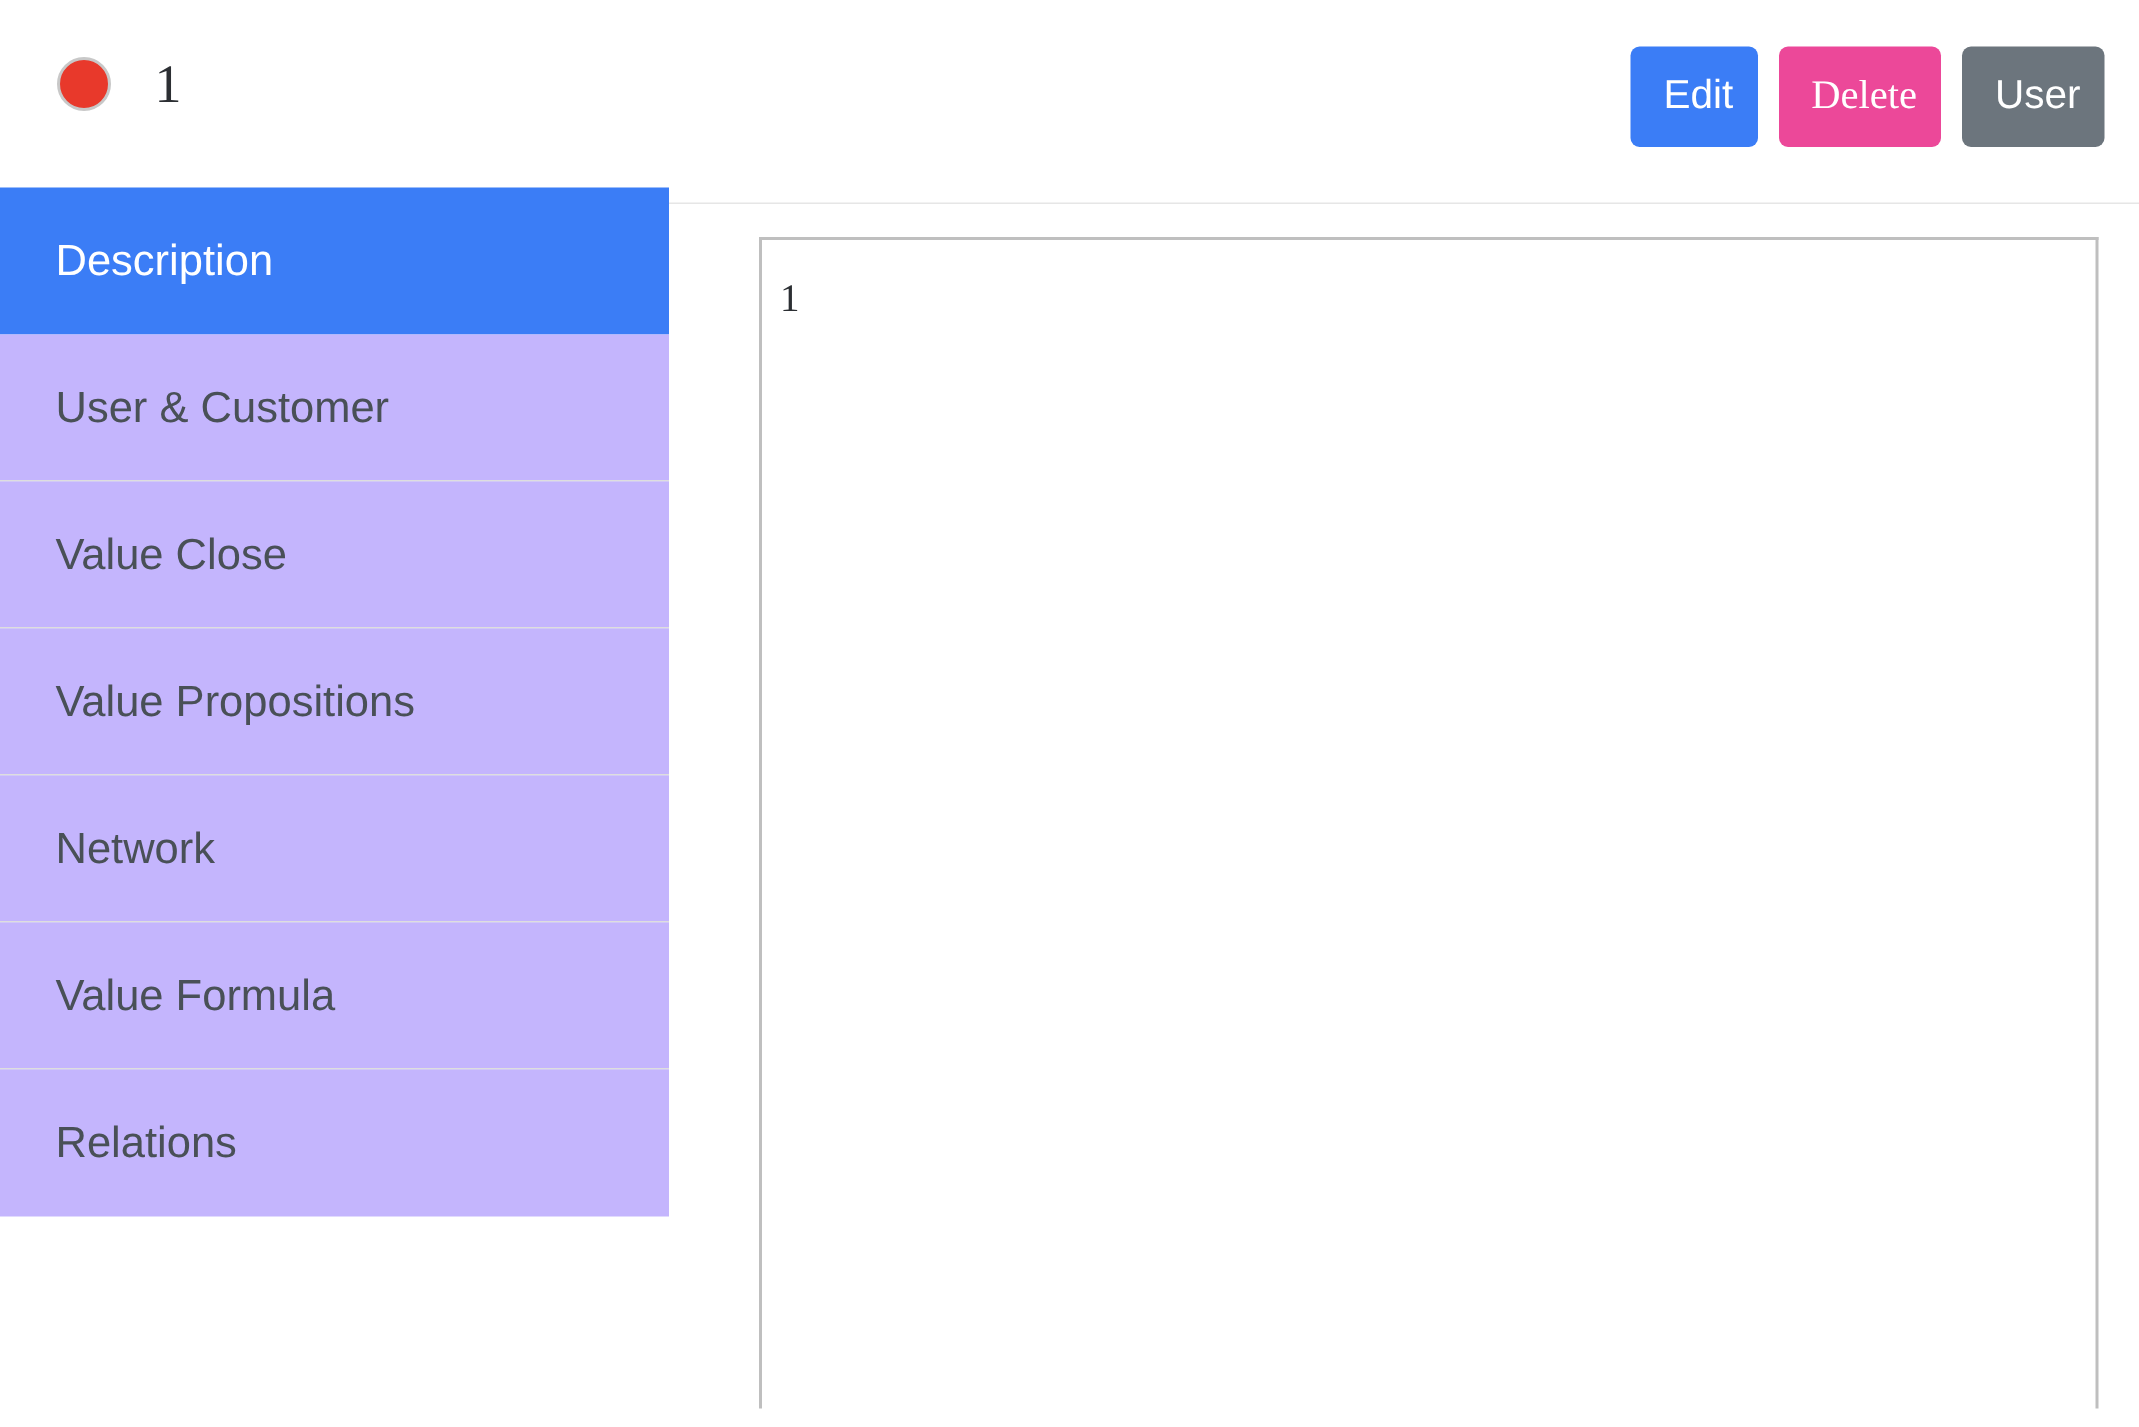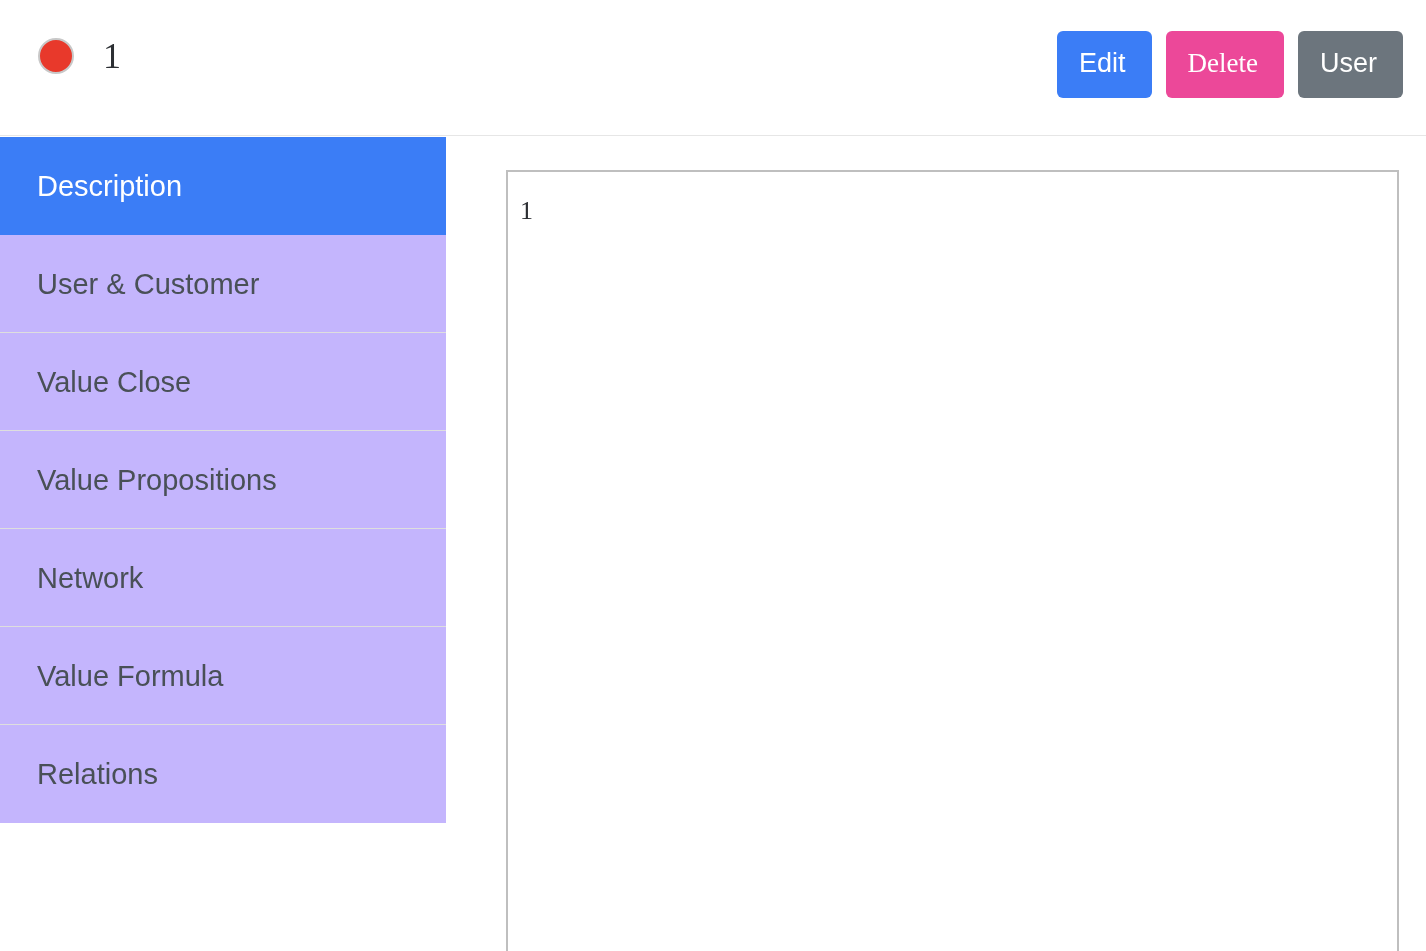--- a/index.html
+++ b/index.html
@@ -70,34 +70,34 @@
   }
 
   .btn {
     border: none;
     outline: none;
     border-radius: 6px;
     color: #ffffff;
     font-family: "Liberation Sans", sans-serif;
     font-size: 27px;
     line-height: 27px;
-    padding: 19px 26px 21px 22px;
+    padding: 19px 16px 21px 22px;
     cursor: pointer;
     white-space: nowrap;
     display: inline-block;
   }
   .btn-edit { background: #3b7df6; }
   .btn-delete { background: #ec4899; font-family: Liberation Serif, serif; }
   .btn-close { background: #6c757d; }
 
   
   .body-area {
     position: absolute;
     left: 0;
-    top: 137px;
+    top: 125px;
     width: 1426px;
     height: 699px;
     border-radius: 14px;
   }
 
   
   .sidebar {
     position: absolute;
     left: 0;
     top: 0;

